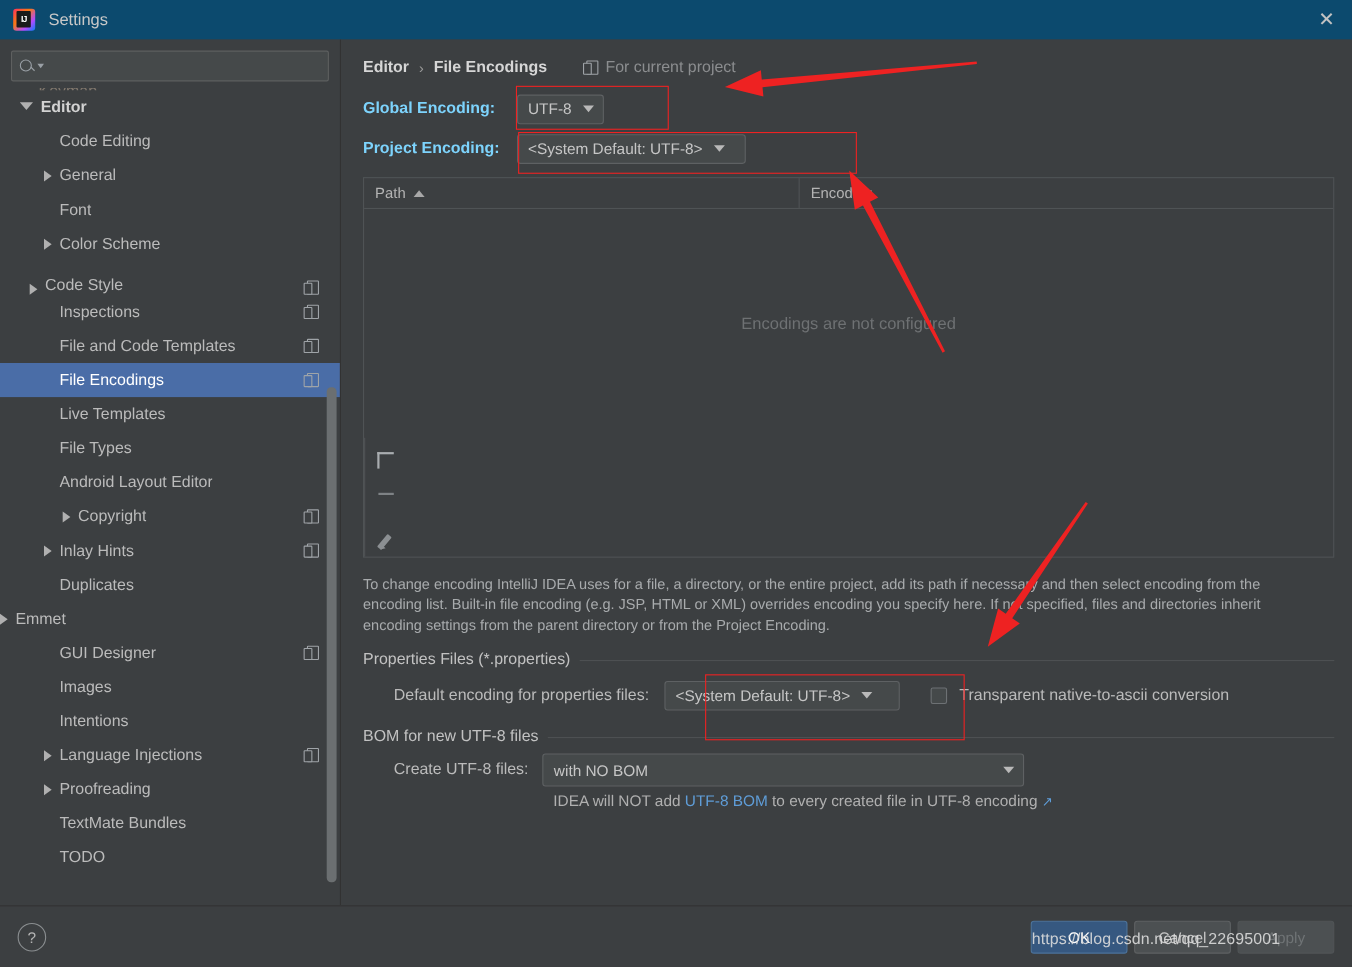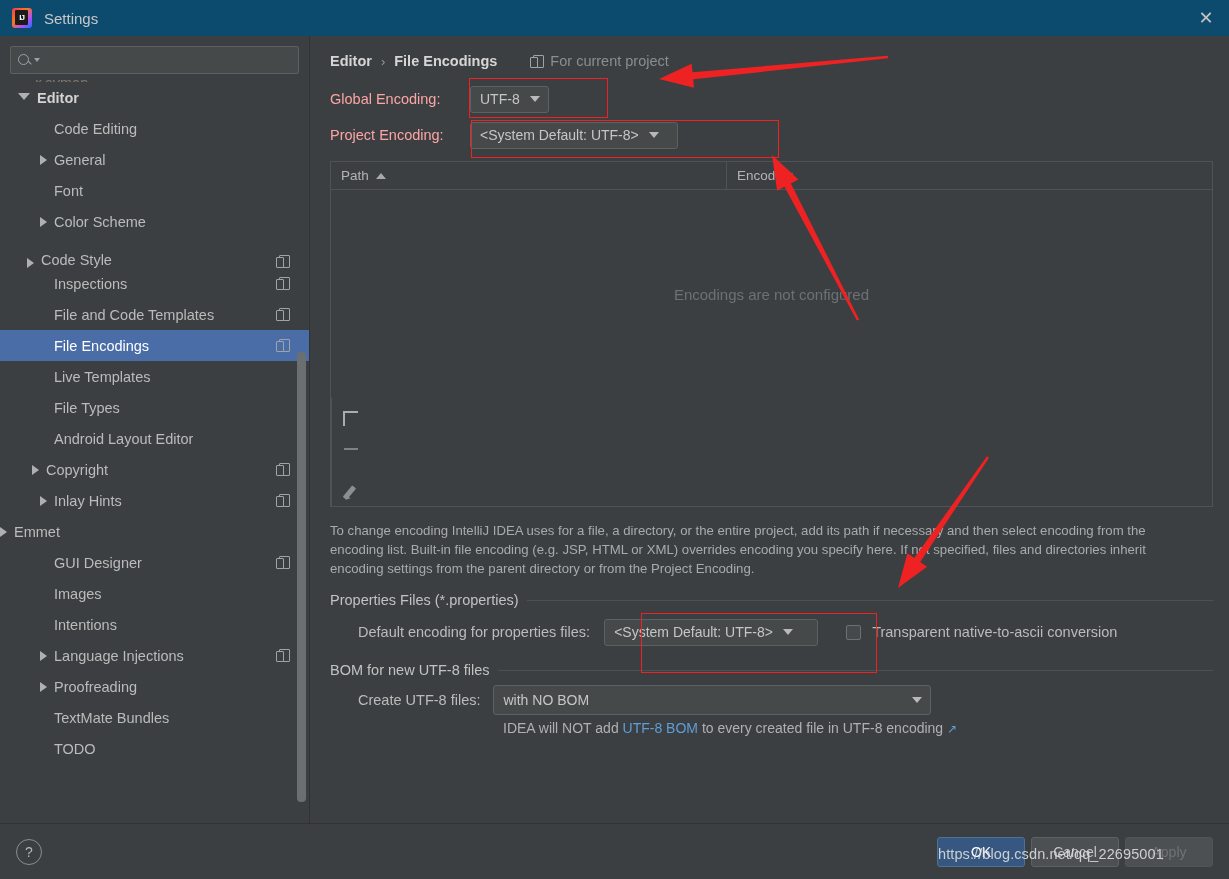--- a/index.html
+++ b/index.html
@@ -144,21 +144,21 @@
   .breadcrumb { display: flex; align-items: center; font-size: 14.5px; height: 22px; }
   .bc-item { font-weight: bold; color: #d6d6d6; }
   .bc-sep { margin: 0 9px; color: #9a9a9a; font-size: 13px; }
   .bc-scope {
     margin-left: 33px; color: #8b8d8f; font-weight: normal;
     display: flex; align-items: center; gap: 7px;
   }
   .bc-scope .copy-badge { margin-left: 0; }
 
   .field-row { display: flex; align-items: center; height: 36px; }
-  .field-label { font-size: 14.5px; color: #fca5a5; }
+  .field-label { font-size: 14.5px; color: #7dd3fc; font-weight: bold; }
   .combo {
     height: 27px; background: #45494a;
     border: 1px solid #5e6163; border-radius: 3px;
     display: inline-flex; align-items: center;
     padding: 0 8px 0 9px; gap: 10px;
     font-size: 14px; color: #c6c6c6; cursor: default;
     white-space: nowrap;
   }
   .combo .caret {
     width: 0; height: 0;
@@ -365,29 +365,33 @@
                 <span class="label">Live Templates</span>
               </div>
               <div class="node" style="padding-left: 40px;">
                 <span class="arrow none"></span>
                 <span class="label">File Types</span>
               </div>
               <div class="node" style="padding-left: 40px;">
                 <span class="arrow none"></span>
                 <span class="label">Android Layout Editor</span>
               </div>
-              <div class="node" style="padding-left: 32px;">
+              <div class="node" style="padding-left: 57px;">
                 <span class="arrow "></span>
                 <span class="label">Copyright</span>
                 <span class="copy-badge"></span>
               </div>
               <div class="node" style="padding-left: 40px;">
                 <span class="arrow "></span>
                 <span class="label">Inlay Hints</span>
                 <span class="copy-badge"></span>
+              </div>
+              <div class="node" style="padding-left: 40px;">
+                <span class="arrow none"></span>
+                <span class="label">Duplicates</span>
               </div>
               <div class="node" style="">
                 <span class="arrow "></span>
                 <span class="label">Emmet</span>
               </div>
               <div class="node" style="padding-left: 40px;">
                 <span class="arrow none"></span>
                 <span class="label">GUI Designer</span>
                 <span class="copy-badge"></span>
               </div>

